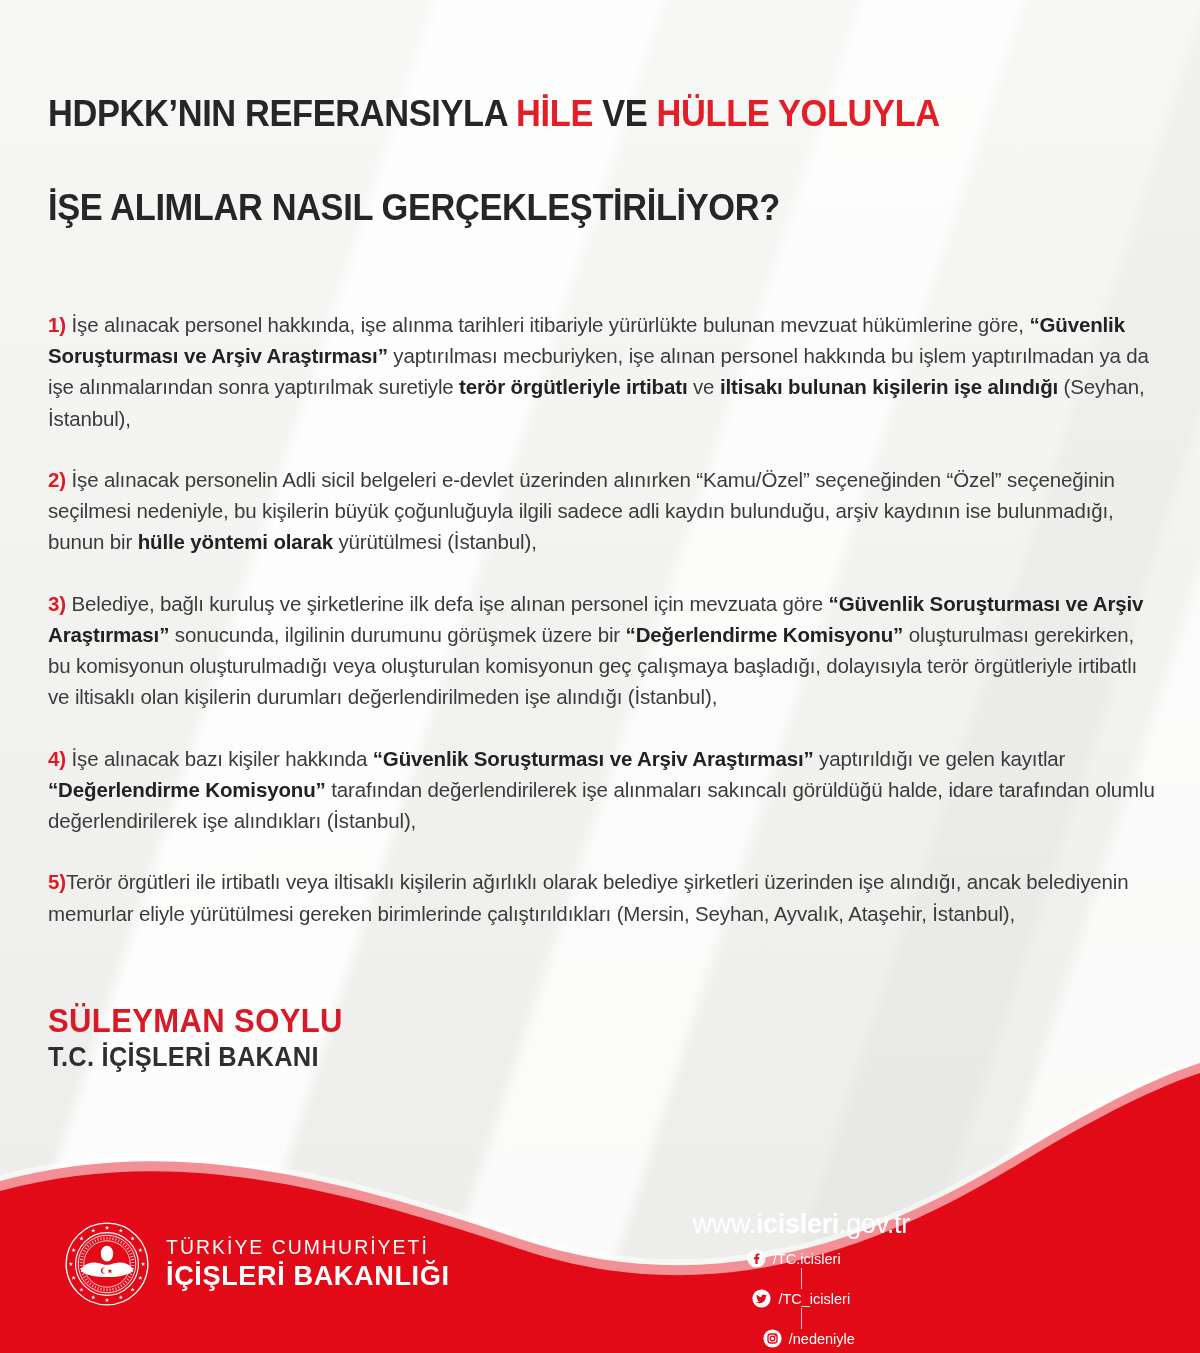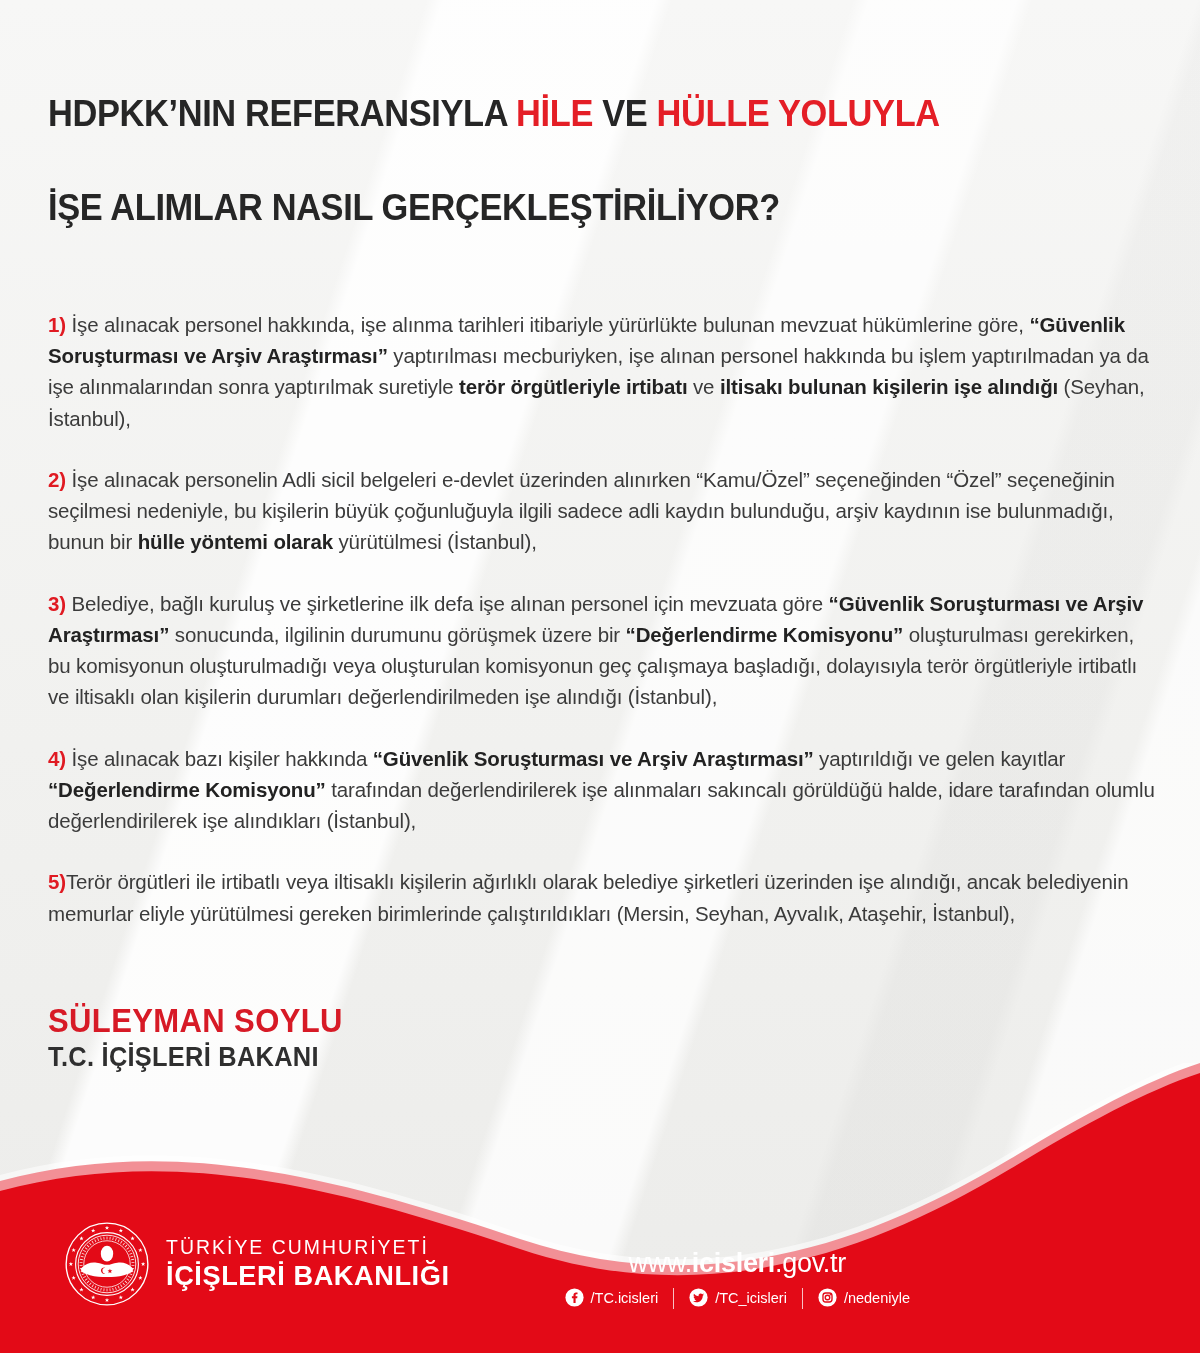--- a/index.html
+++ b/index.html
@@ -123,22 +123,22 @@
 
   
   #web-block { text-align:center; color:#fff; padding-bottom:4px; }
   #web-url {
     font-size:27px; letter-spacing:-.3px; font-weight:300;
     font-family:Liberation Sans, sans-serif;
     margin-top:33px;
   }
   #web-url .strong { font-weight:700; }
   #social-row {
-    display:flex; align-items:flex-start; justify-content:center;
-    gap:0; margin-top:9px;
+    display:flex; align-items:center; justify-content:center;
+    gap:0; margin-top:9px;flex-direction:column;
   }
   .social-item {
     display:flex; align-items:center; gap:7px;
     font-size:14.5px; padding:0 15px; color:#fff; white-space:nowrap;
   }
   .social-item:first-child { padding-left:0; }
   .social-item:last-child { padding-right:0; }
   .social-sep { width:1px; height:21px; background:rgba(255,255,255,.75); }
   .social-icon { width:19px; height:19px; flex:0 0 19px; }
 </style>

